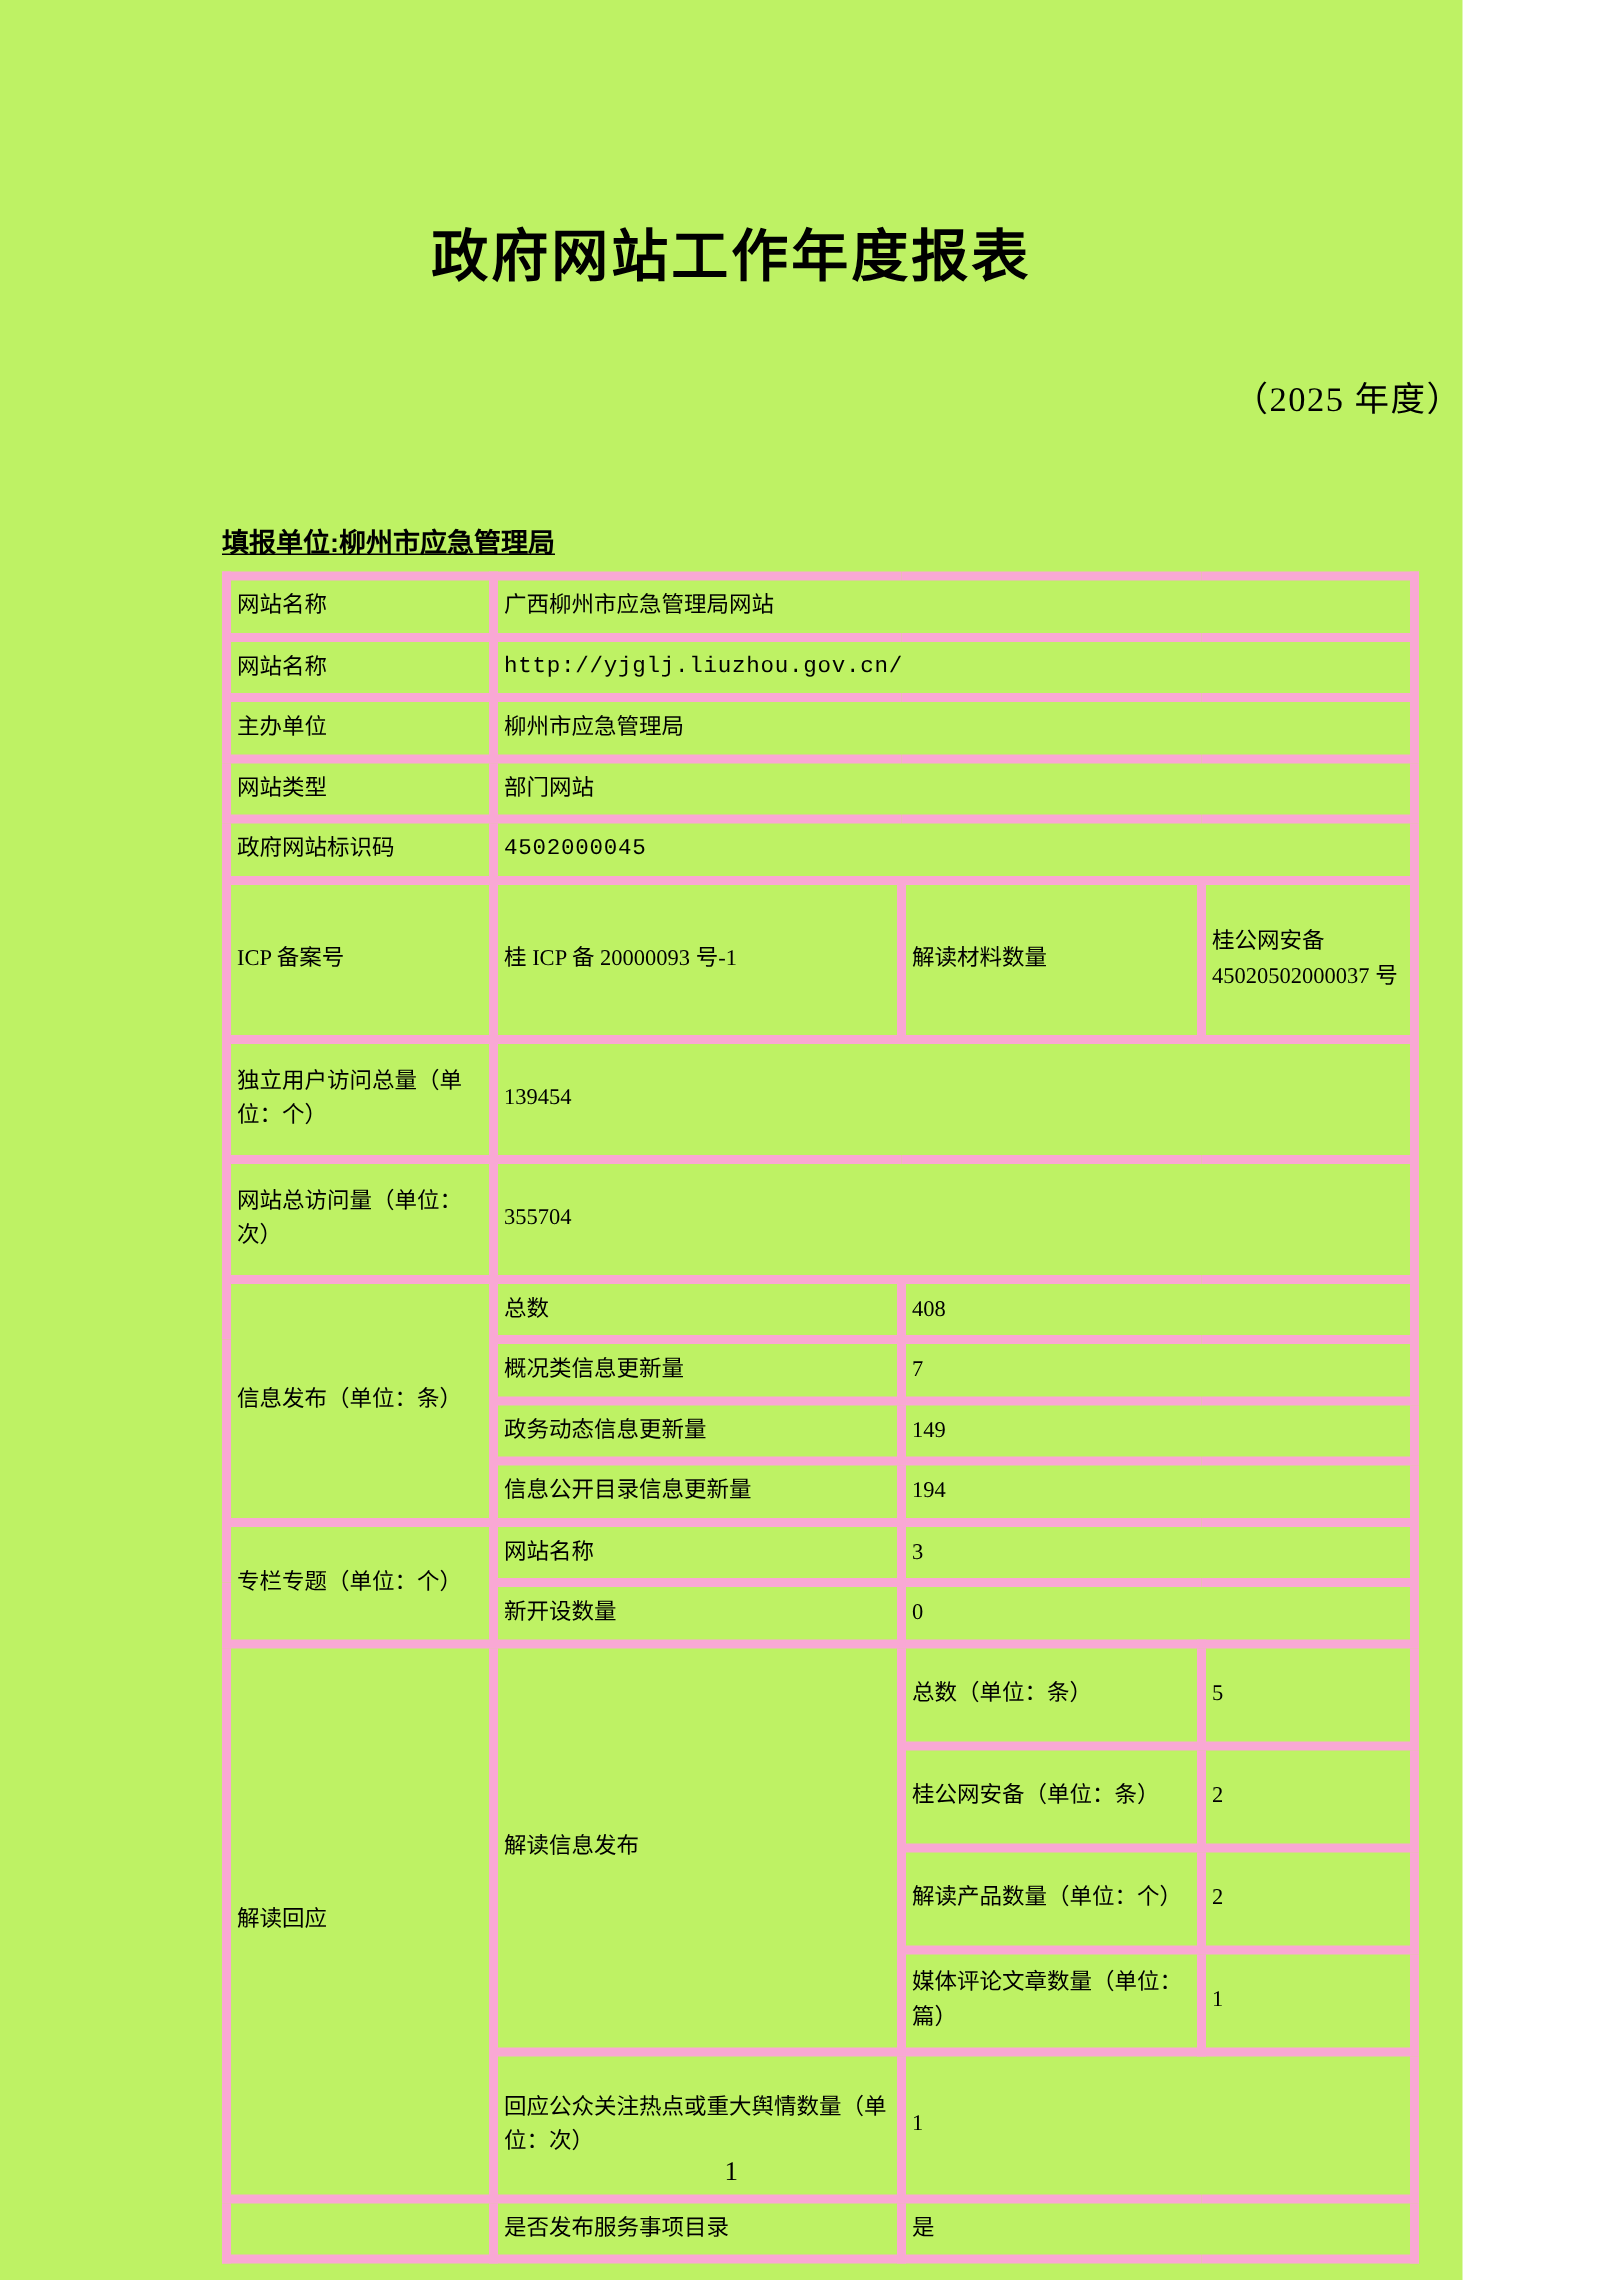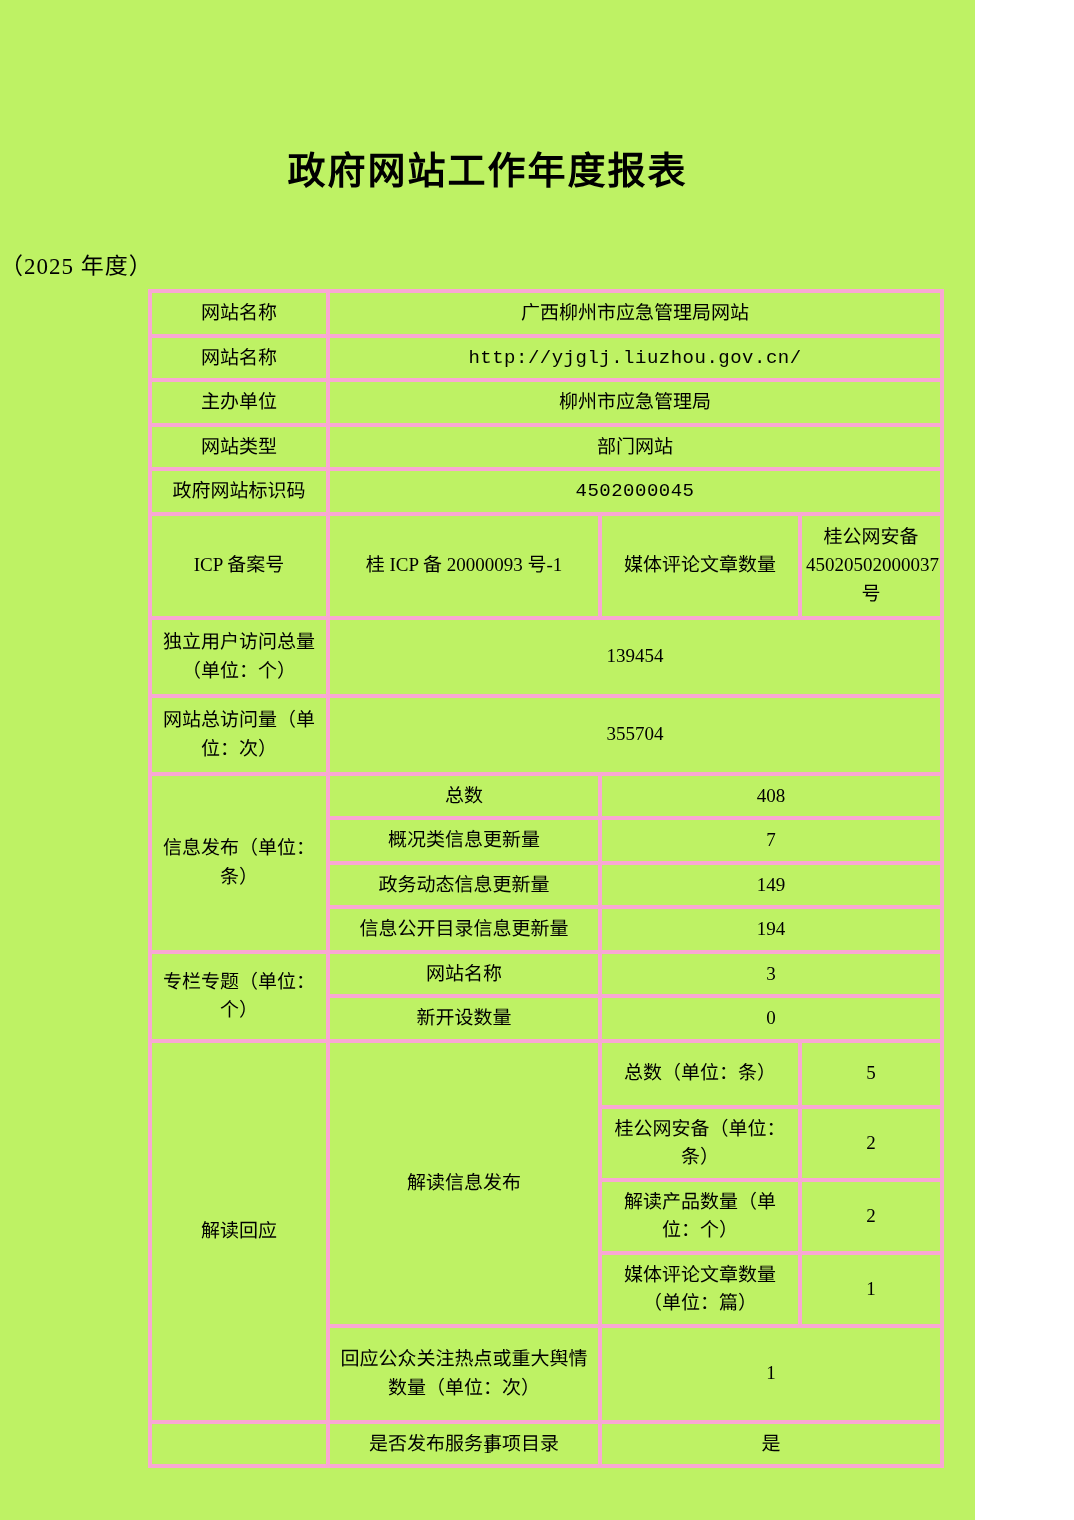--- a/index.html
+++ b/index.html
@@ -20,21 +20,21 @@
   }
   .title {
     text-align: center;
     font-size: 38px;
     font-weight: bold;
     letter-spacing: 2px;
     margin-top: 140px;
     font-family: "Liberation Sans", "DejaVu Sans", sans-serif;
   }
   .subtitle {
-    text-align: left;
+    text-align: right;
     font-size: 23px;
     margin-top: 52px;
     letter-spacing: 1px;
   }
   .unit-line {
     margin-top: 66px;
     margin-left: 148px;
     font-size: 18px;
     font-weight: bold;
     font-family: "Liberation Sans", "DejaVu Sans", sans-serif;
@@ -42,23 +42,22 @@
     display: inline-block;
   }
   table.report {
     border-collapse: collapse;
     margin-left: 148px;
     margin-top: 8px;
     width: 792px;
     table-layout: fixed;
   }
   table.report td {
-    border: 4px solid #f9a8d4;
-    font-size: 19px;
-    text-align: center;
+    border: 6px solid #f9a8d4;
+    font-size: 15px;
     vertical-align: middle;
     padding: 6px 4px;
     line-height: 1.5;
   }
   .mono {
     font-family: Liberation Mono, monospace;
     font-size: 17px;
     letter-spacing: 0.5px;
   }
   .two-line { line-height: 1.55; }
@@ -72,20 +71,23 @@
   }
 </style>
 </head>
 <body>
 
 <div class="page">
 
   <div class="title">政府网站工作年度报表</div>
   <div class="subtitle">（2025 年度）</div>
 
+  <div>
+    <div class="unit-line">填报单位:柳州市应急管理局</div>
+  </div>
 
   <table class="report">
     <colgroup>
       <col style="width:178px">
       <col style="width:272px">
       <col style="width:200px">
       <col style="width:142px">
     </colgroup>
     <tbody>
       <tr>
@@ -104,21 +106,21 @@
         <td>网站类型</td>
         <td colspan="3">部门网站</td>
       </tr>
       <tr>
         <td>政府网站标识码</td>
         <td colspan="3" class="mono">4502000045</td>
       </tr>
       <tr>
         <td style="height:88px">ICP 备案号</td>
         <td>桂 ICP 备 20000093 号-1</td>
-        <td>媒体评论文章数量</td>
+        <td>解读材料数量</td>
         <td class="two-line">桂公网安备 45020502000037 号</td>
       </tr>
       <tr>
         <td style="height:62px" class="two-line">独立用户访问总量（单位：个）</td>
         <td colspan="3">139454</td>
       </tr>
       <tr>
         <td style="height:62px" class="two-line">网站总访问量（单位：次）</td>
         <td colspan="3">355704</td>
       </tr>

